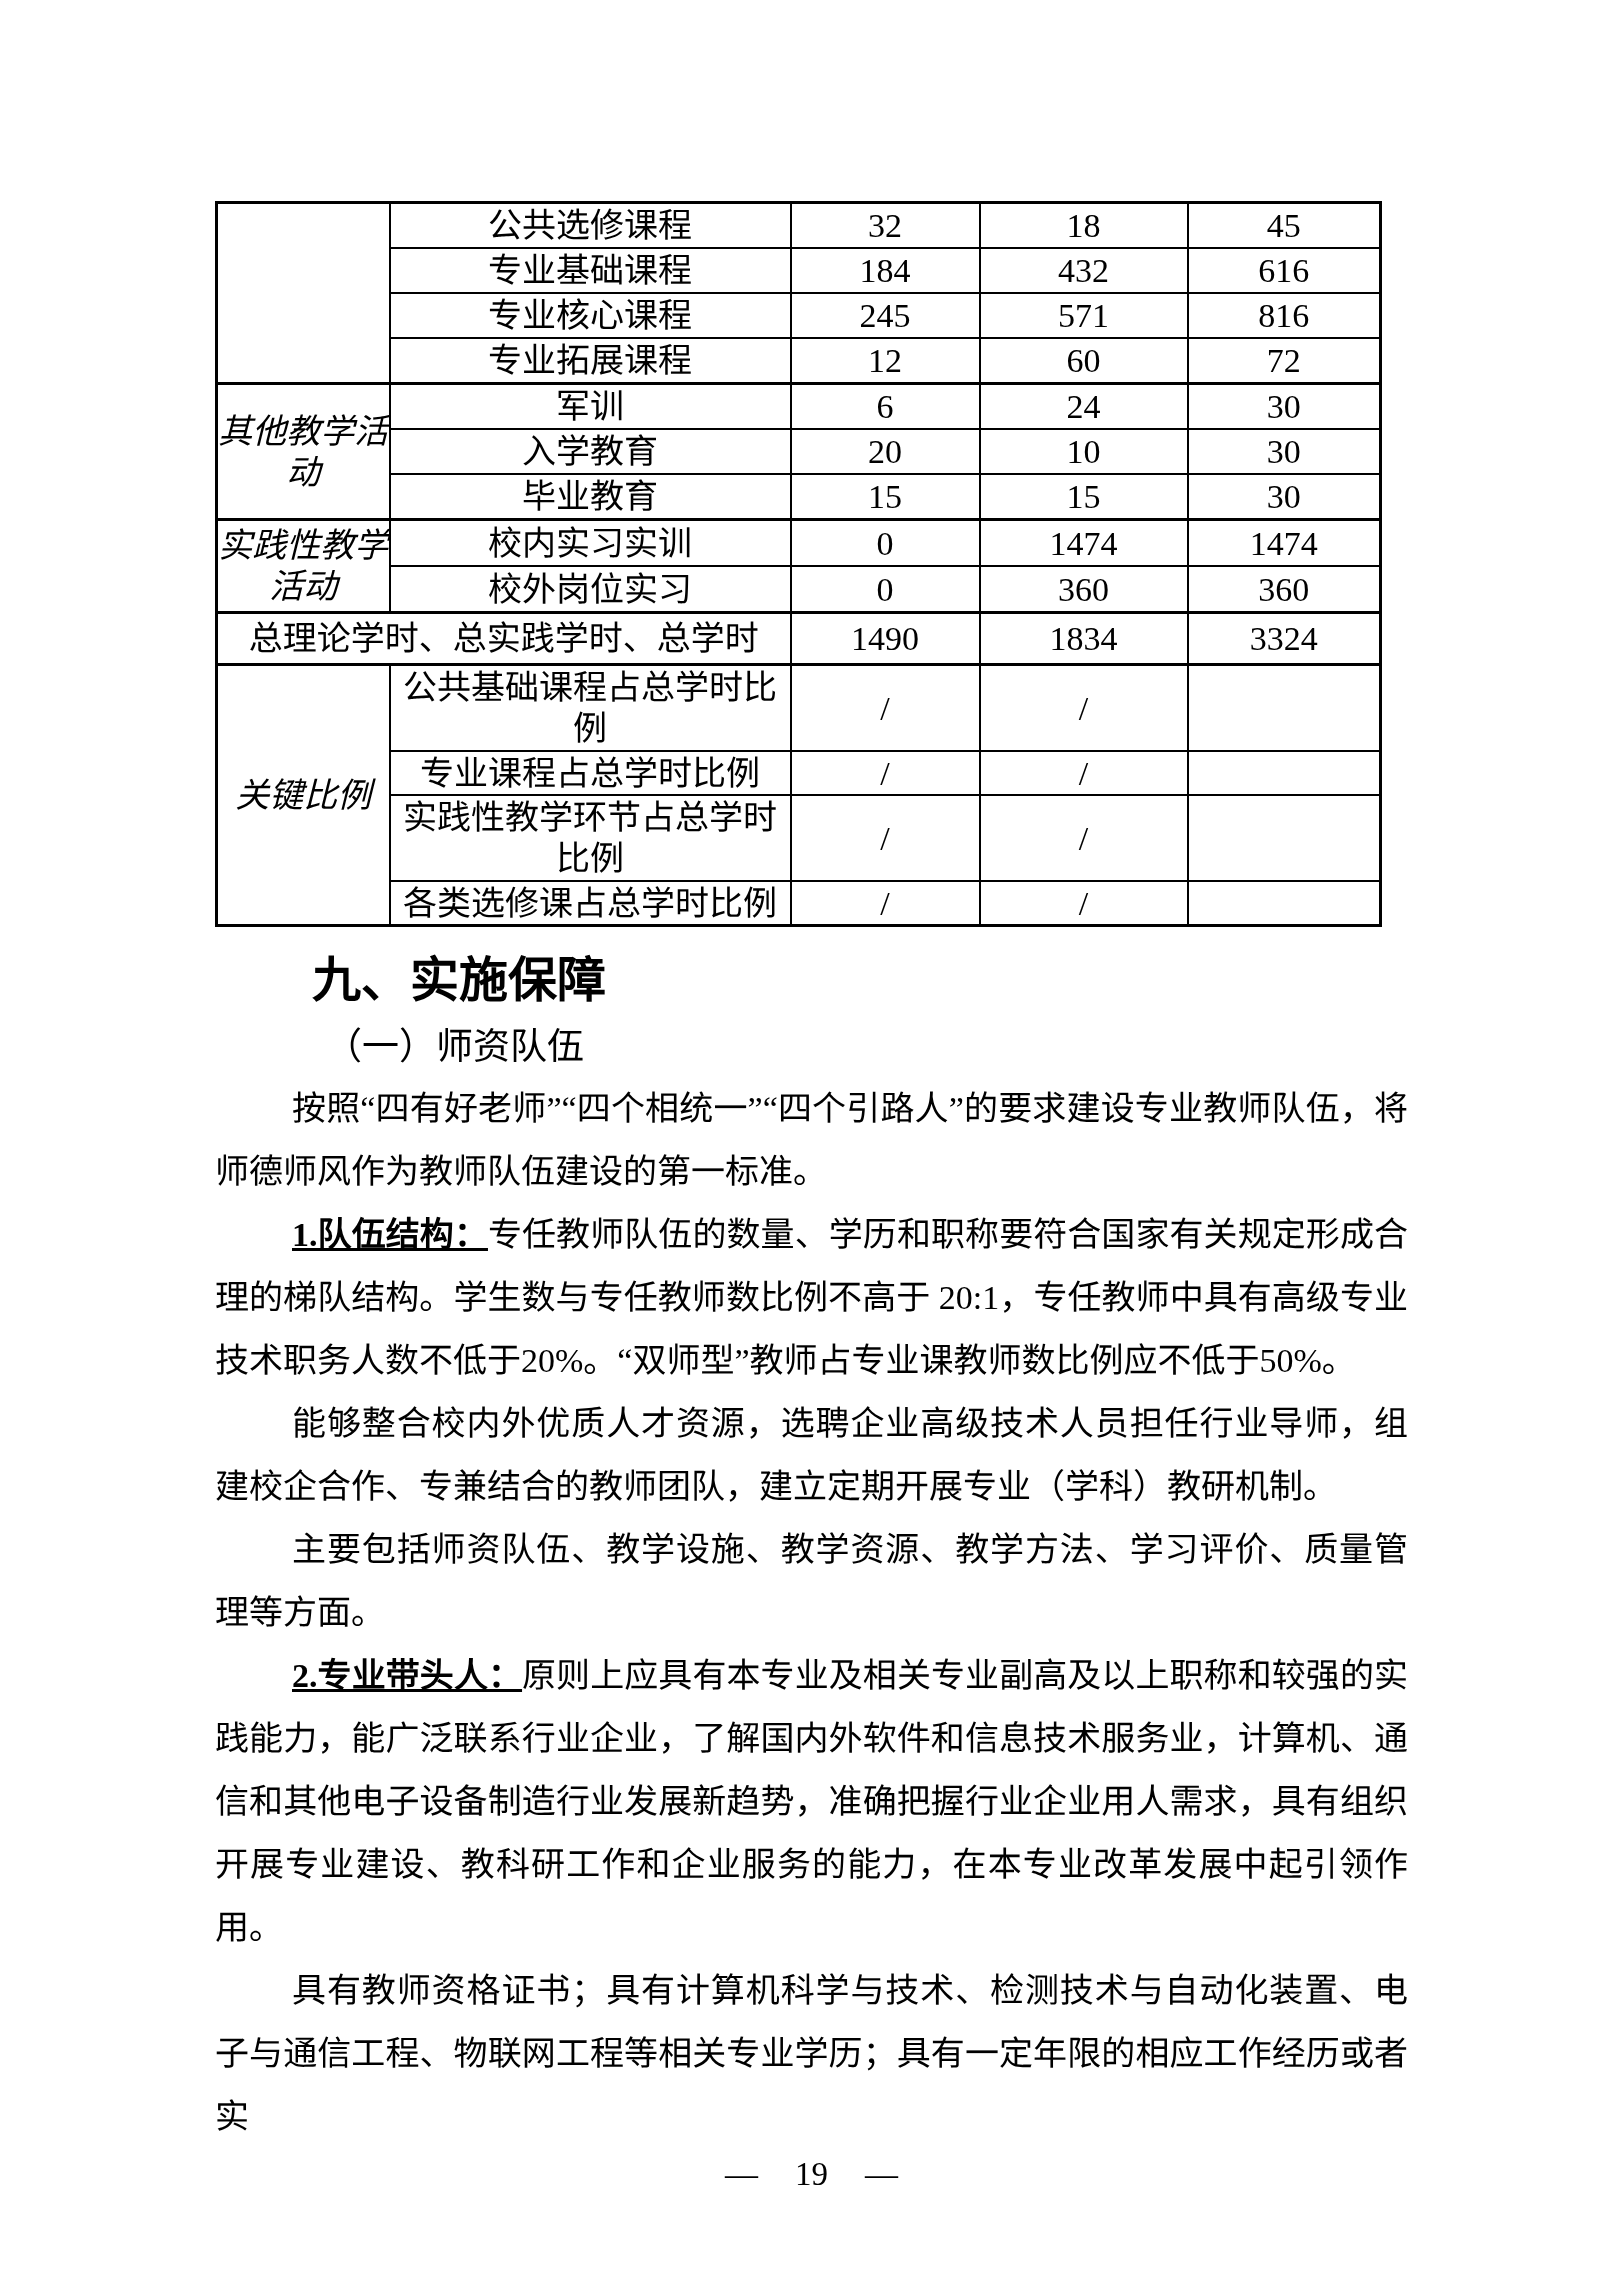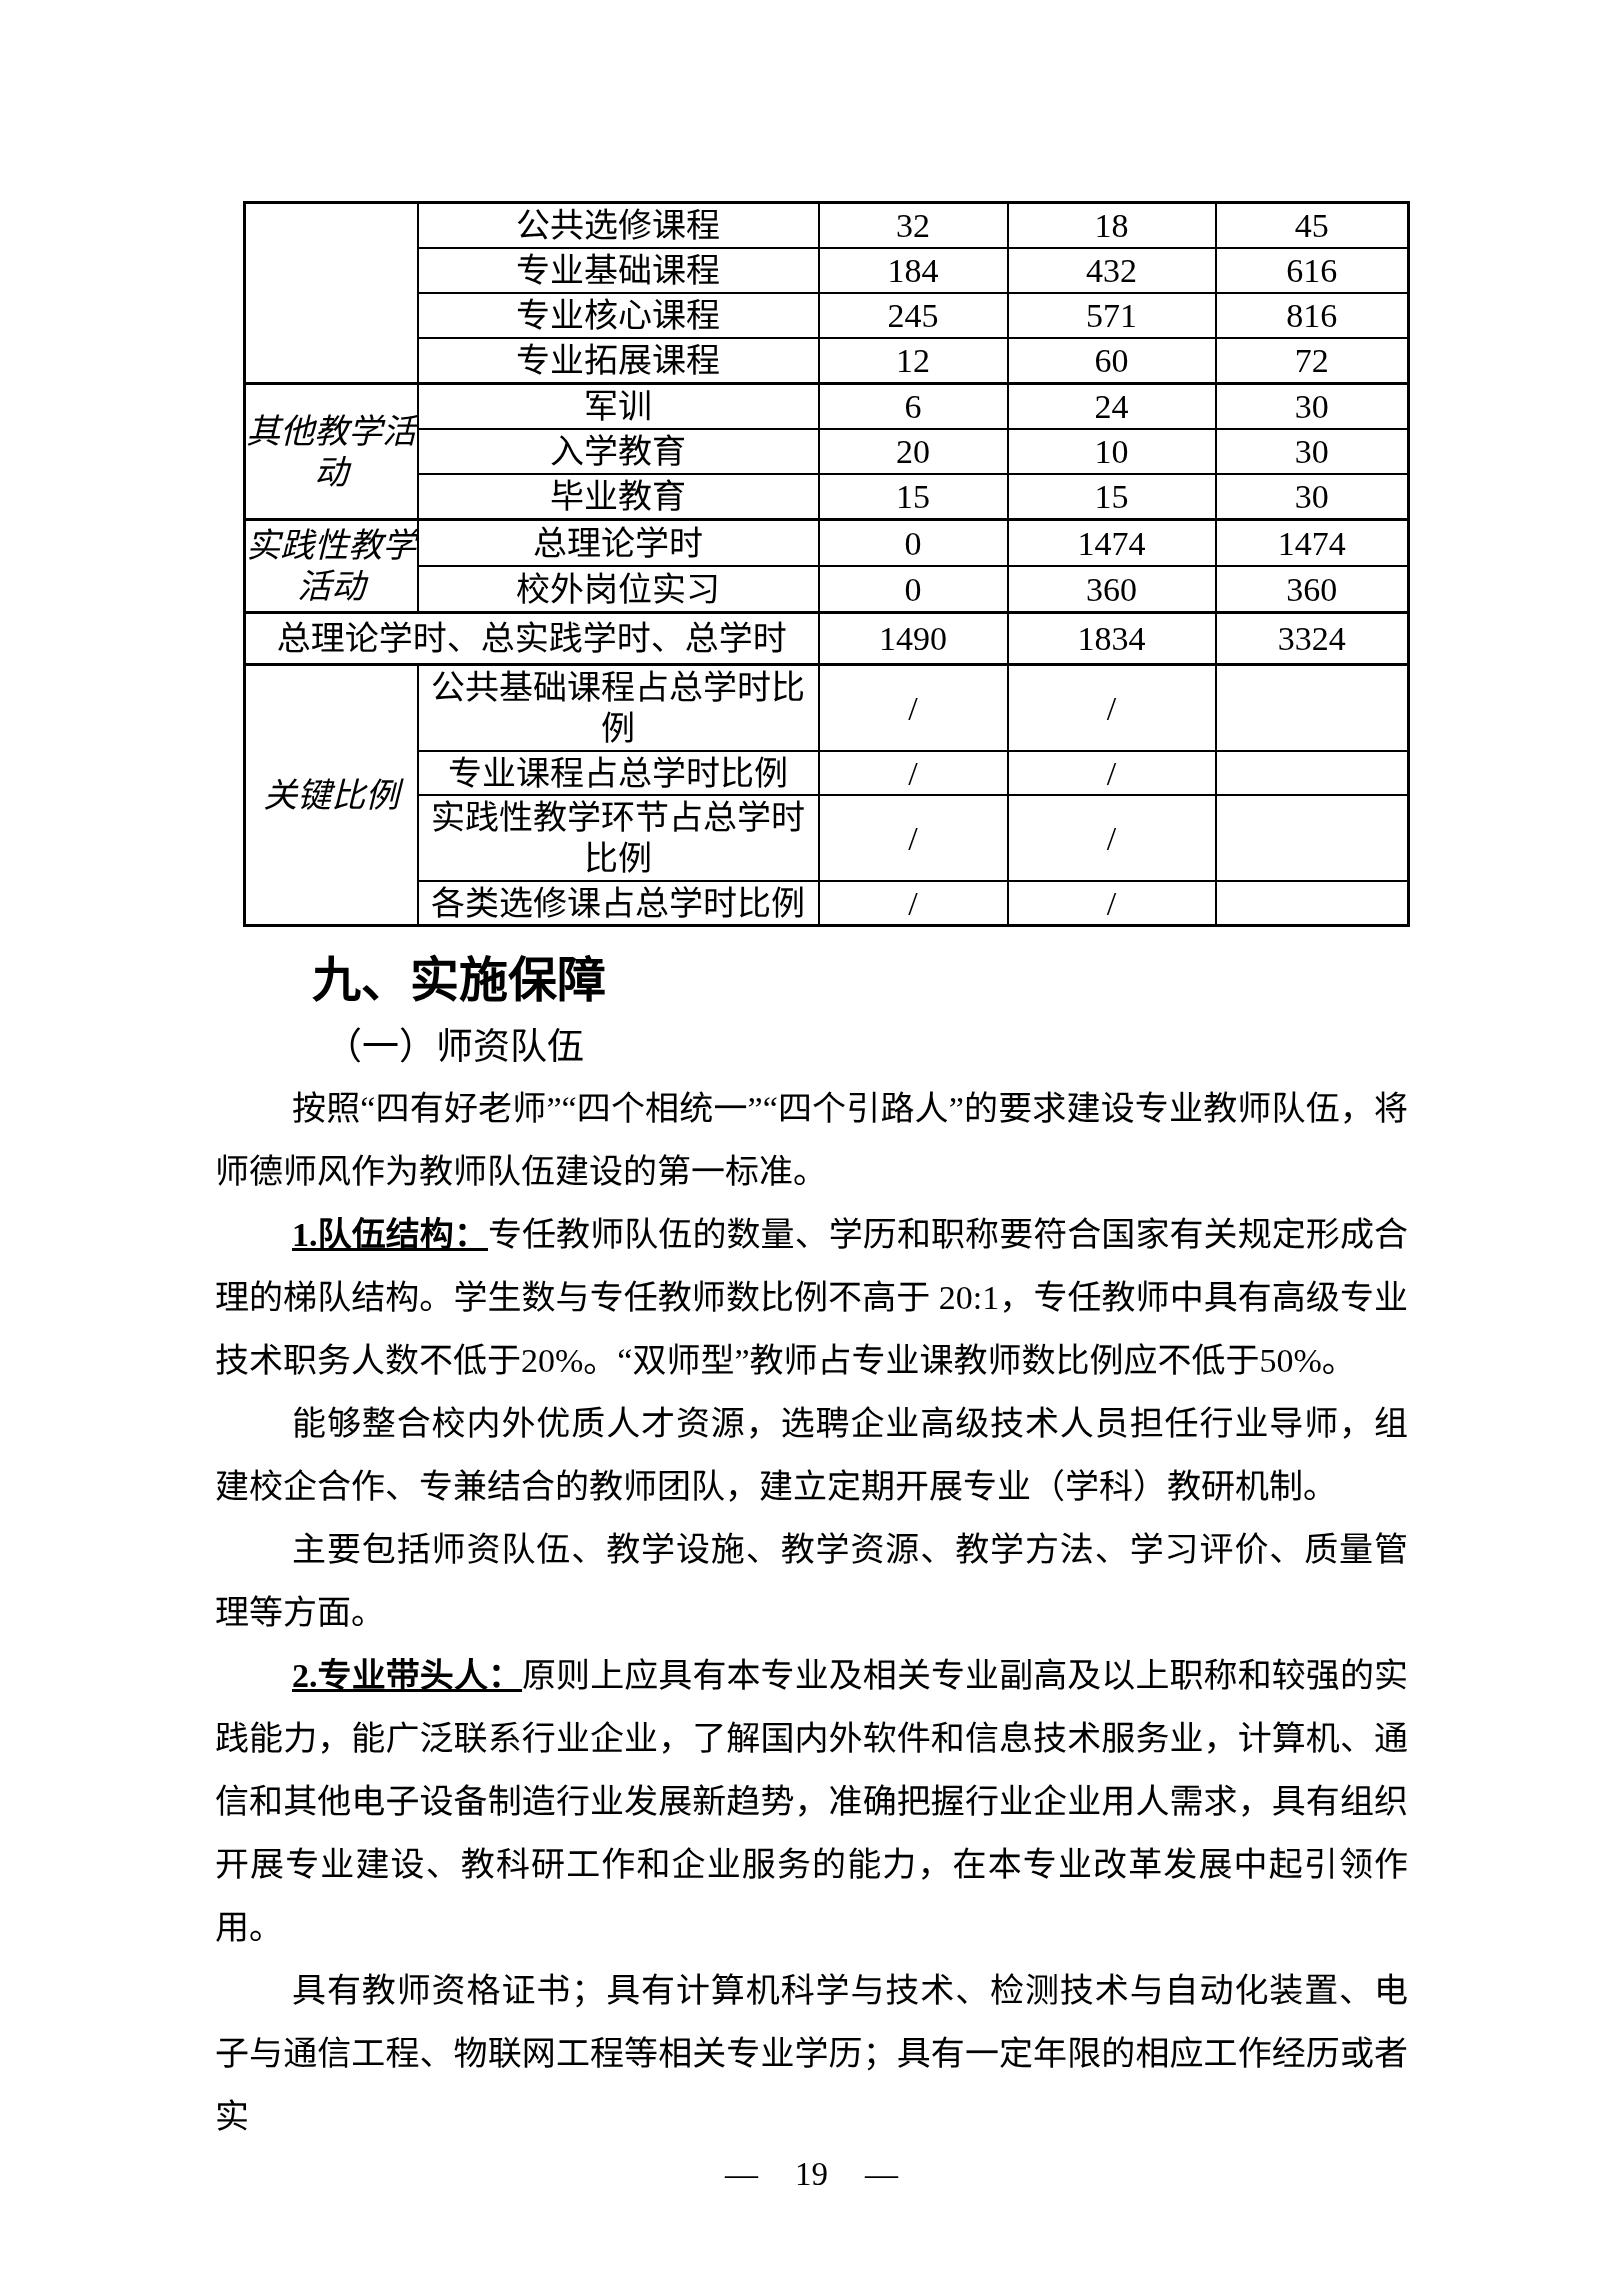--- a/index.html
+++ b/index.html
@@ -13,21 +13,21 @@
     overflow: hidden;
     margin: 0 auto;
   }
   .content { padding: 0 215px; }
 
   
   table.doc-table {
     border-collapse: collapse;
     table-layout: fixed;
     width: 1164px;
-    margin: 201px 0 0 28px;
+    margin: 201px 0 0 0;
     border: 3.6px solid #000;
   }
   table.doc-table td {
     border: 2px solid #000;
     text-align: center;
     vertical-align: middle;
     font-size: 34px;
     line-height: 41px;
     padding: 0;
     overflow: hidden;
@@ -136,21 +136,21 @@
         </tr>
         <tr class="rh-s">
           <td>毕业教育</td>
           <td>15</td>
           <td>15</td>
           <td>30</td>
         </tr>
 
         <tr class="rh-p thick-top">
           <td class="group-cell" rowspan="2">实践性教学活动</td>
-          <td>总理论学时</td>
+          <td>校内实习实训</td>
           <td>0</td>
           <td>1474</td>
           <td>1474</td>
         </tr>
         <tr class="rh-p">
           <td>校外岗位实习</td>
           <td>0</td>
           <td>360</td>
           <td>360</td>
         </tr>

